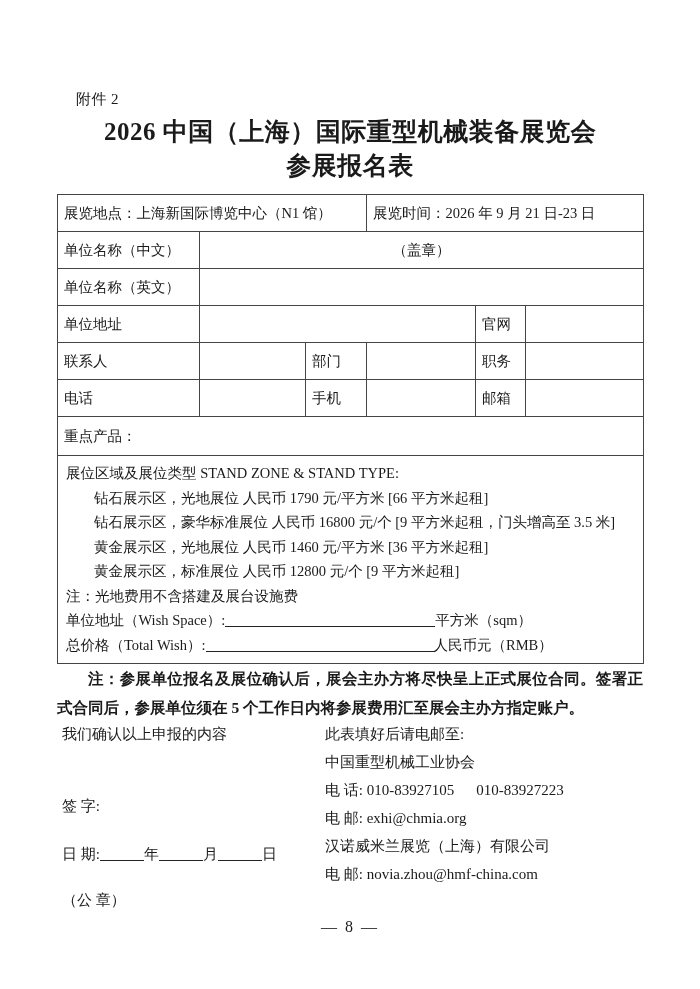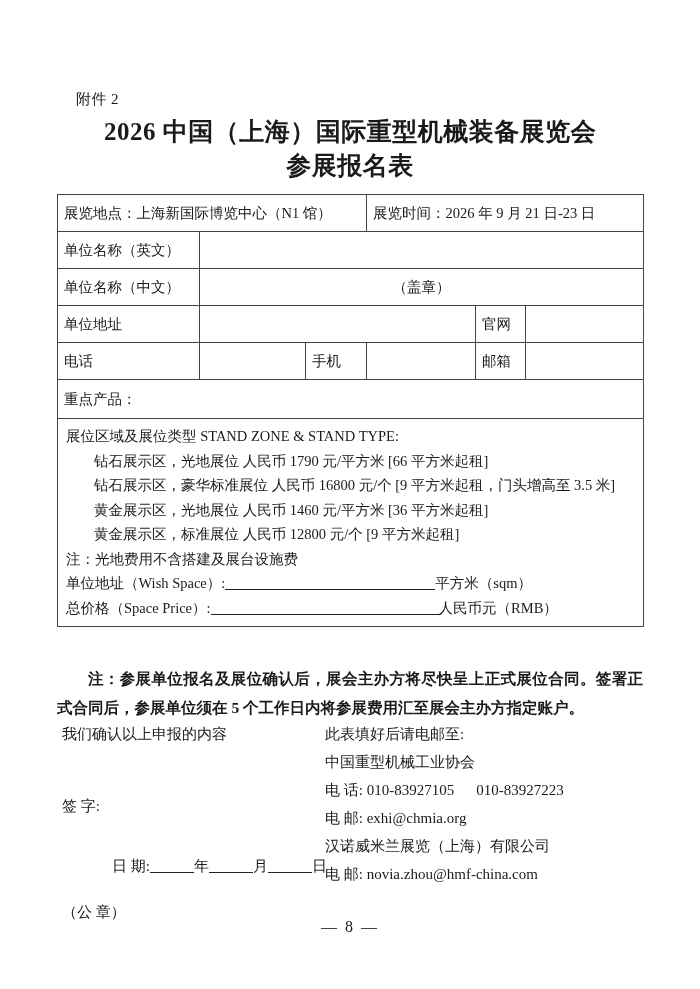--- a/index.html
+++ b/index.html
@@ -115,21 +115,21 @@
     top: 0;
     width: 265px;
   }
   .bottom-col-right {
     position: absolute;
     left: 268px;
     top: 0;
     width: 320px;
   }
   .sig-row { margin-top: 44px; }
-  .date-row { margin-top: 32px; white-space: nowrap; text-align: right; }
+  .date-row { margin-top: 20px; white-space: nowrap; }
   .seal-row { margin-top: 18px; }
   .dline {
     display: inline-block;
     border-bottom: 1px solid #222;
     width: 44px;
     height: 15px;
     vertical-align: -2px;
   }
   .kv { white-space: nowrap; }
   .kv .k { display: inline-block; }
@@ -166,31 +166,39 @@
       <col style="width:109px">
       <col style="width:50px">
       <col style="width:118px">
     </colgroup>
     <tbody>
       <tr>
         <td class="ctr" colspan="3">展览地点：上海新国际博览中心（N1 馆）</td>
         <td class="ctr" colspan="3">展览时间：2026 年 9 月 21 日-23 日</td>
       </tr>
       <tr>
+        <td class="ctr">单位名称（中文）</td>
+        <td class="seal" colspan="5">（盖章）</td>
+      </tr>
+      <tr>
         <td class="ctr">单位名称（英文）</td>
         <td colspan="5"></td>
-      </tr>
-      <tr>
-        <td class="ctr">单位名称（中文）</td>
-        <td class="seal" colspan="5">（盖章）</td>
       </tr>
       <tr>
         <td class="ctr">单位地址</td>
         <td colspan="3"></td>
         <td class="ctr">官网</td>
+        <td></td>
+      </tr>
+      <tr>
+        <td class="ctr">联系人</td>
+        <td></td>
+        <td class="ctr">部门</td>
+        <td></td>
+        <td class="ctr">职务</td>
         <td></td>
       </tr>
       <tr>
         <td class="ctr">电话</td>
         <td></td>
         <td class="ctr">手机</td>
         <td></td>
         <td class="ctr">邮箱</td>
         <td></td>
       </tr>
@@ -199,21 +207,21 @@
       </tr>
       <tr>
         <td class="block-cell" colspan="6">
           <span class="lead">展位区域及展位类型 STAND ZONE &amp; STAND TYPE:</span>
           <span class="indent zone-row"><span>钻石展示区，光地展位  人民币 1790 元/平方米  [66 平方米起租]</span></span>
           <span class="indent zone-row"><span>钻石展示区，豪华标准展位  人民币 16800 元/个  [9 平方米起租，门头增高至 3.5 米]</span></span>
           <span class="indent zone-row"><span>黄金展示区，光地展位  人民币 1460 元/平方米  [36 平方米起租]</span></span>
           <span class="indent zone-row"><span>黄金展示区，标准展位  人民币 12800 元/个  [9 平方米起租]</span></span>
           <span class="note-line">注：光地费用不含搭建及展台设施费</span>
           <span class="note-line"><span>单位地址（Wish Space）:</span><span class="fill-line w-wish"></span><span>平方米（sqm）</span></span>
-          <span class="note-line"><span>总价格（Space Price）:</span><span class="fill-line w-total"></span><span>人民币元（RMB）</span></span>
+          <span class="note-line"><span>总价格（Total Wish）:</span><span class="fill-line w-total"></span><span>人民币元（RMB）</span></span>
         </td>
       </tr>
     </tbody>
   </table>
 
   <div class="notice">注：参展单位报名及展位确认后，展会主办方将尽快呈上正式展位合同。签署正式合同后，参展单位须在 5 个工作日内将参展费用汇至展会主办方指定账户。</div>
 
   <div class="bottom">
     <div class="bottom-col-left">
       <div>我们确认以上申报的内容</div>

